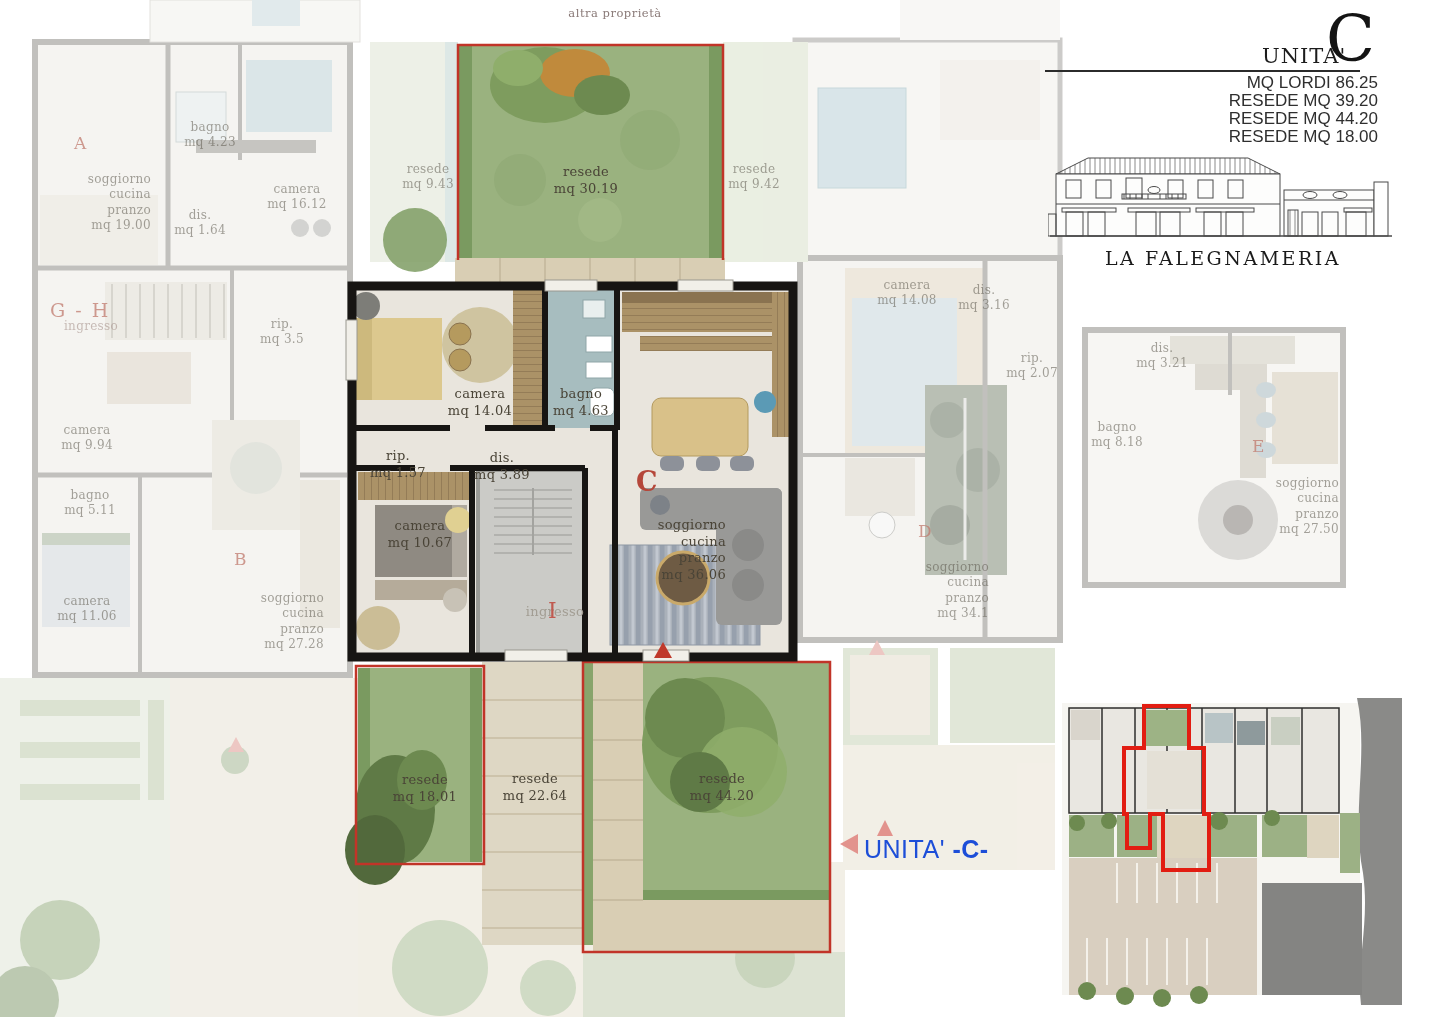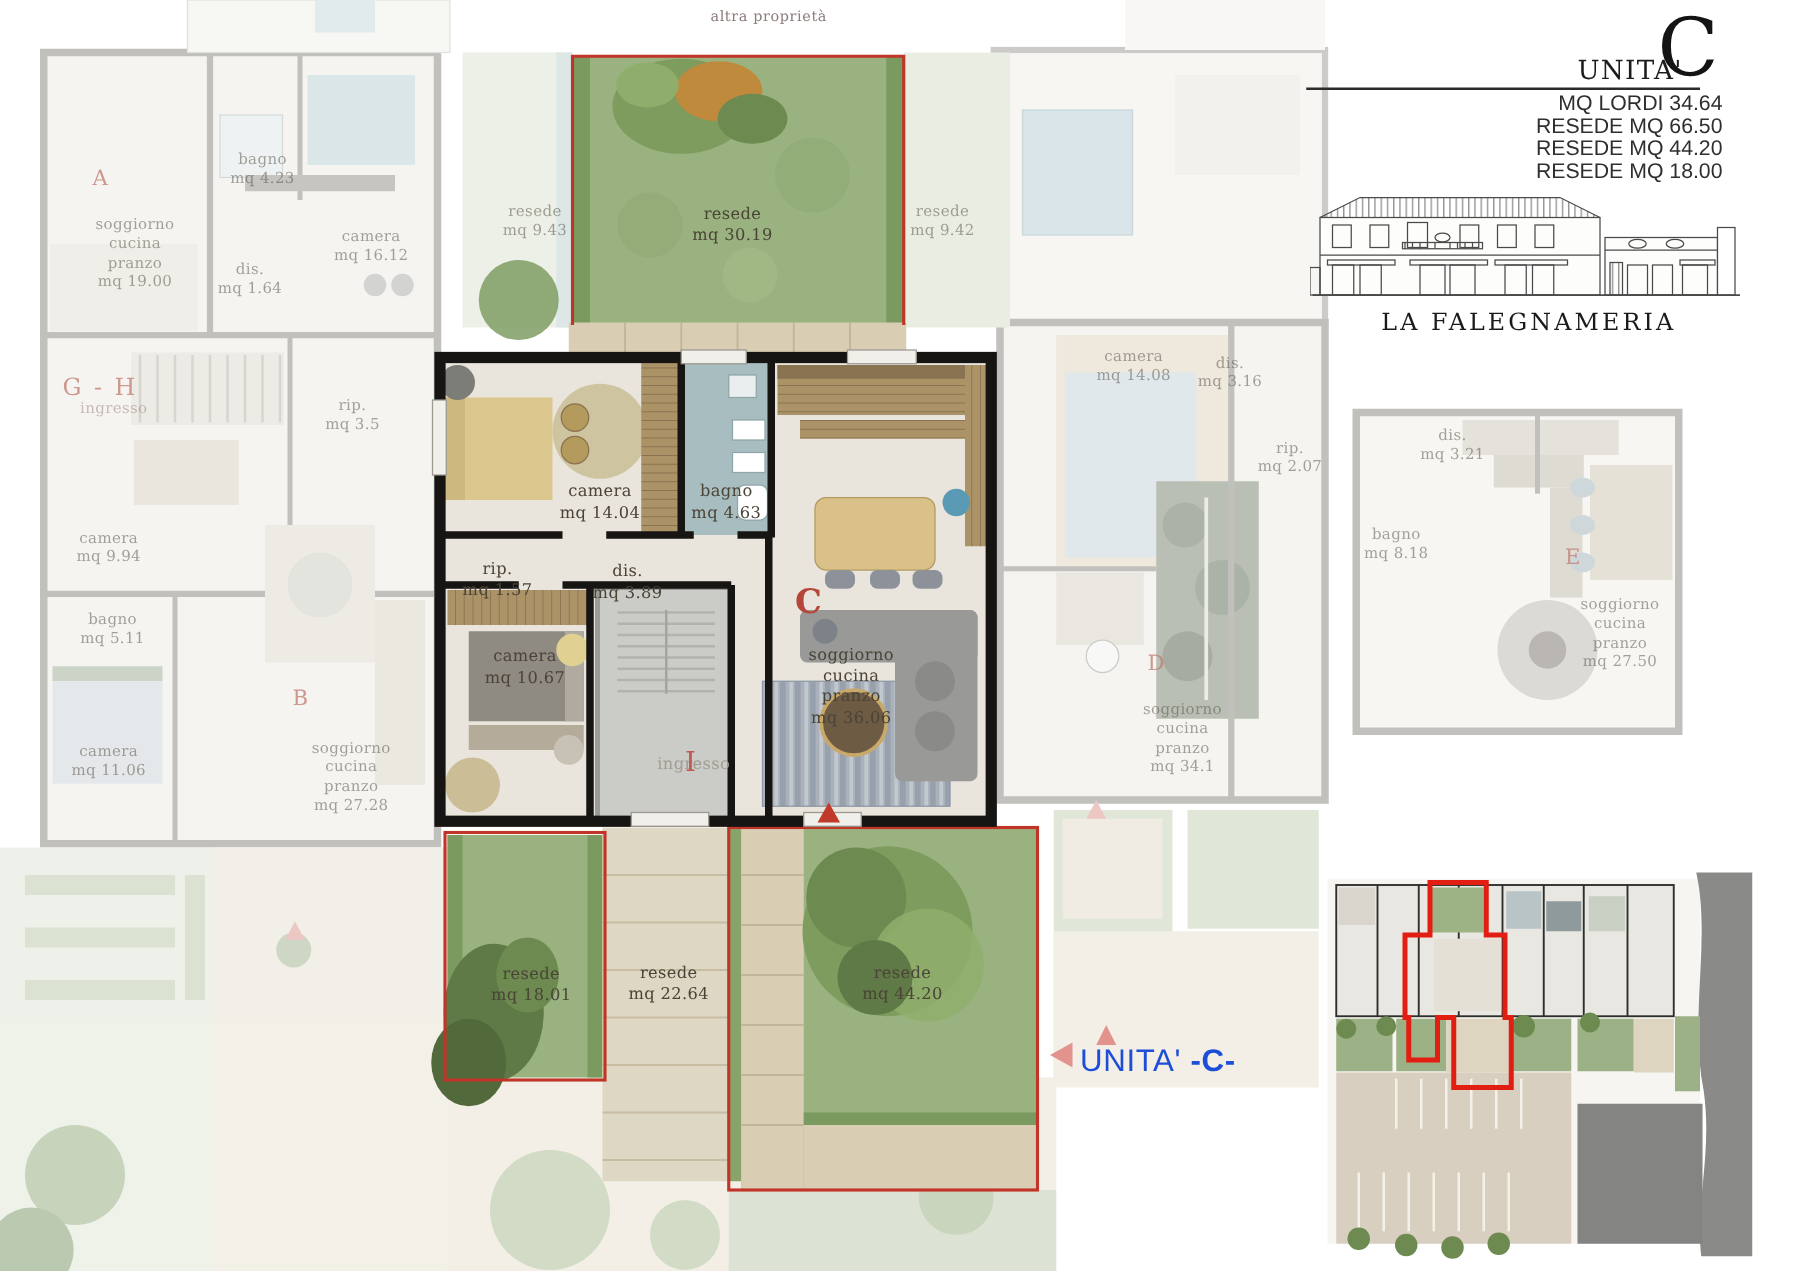--- a/index.html
+++ b/index.html
@@ -1,21 +1,21 @@
 <!DOCTYPE html>
 <html><head>
 <meta charset="utf-8">
 <style>
   html,body{margin:0;padding:0;background:#ffffff;}
   #canvas{position:relative;width:1416px;height:1017px;background:#ffffff;overflow:hidden;
           font-family:"DejaVu Serif",serif;}
   #scene{position:absolute;left:0;top:0;}
   .lbl{position:absolute;font-size:13px;color:#4a4437;line-height:1.28;white-space:pre-line;
        text-align:center;letter-spacing:.3px;margin-top:20px;}
-  .lbl.left{text-align:center;}
+  .lbl.left{text-align:right;}
   .ctx{opacity:.55;color:#5d594e;}
   .red-letter{position:absolute;color:#b5473a;font-weight:bold;}
   .red-letter.ctx{color:#c07a6e;opacity:.75;font-weight:normal;}
   .ing{color:#a29d93;}
   #top-note{position:absolute;font-size:11.5px;color:#8a7a78;letter-spacing:.5px;}
   
   #hdr-unit-label{position:absolute;left:1262px;top:44px;font-size:21px;letter-spacing:1px;color:#1c1c1c;}
   #hdr-unit-letter{position:absolute;left:1326px;top:2px;font-size:64px;color:#141414;}
   #hdr-rule{position:absolute;left:1045px;top:70px;width:315px;height:2px;background:#2b2b2b;}
   #hdr-stats{position:absolute;left:1150px;top:74px;width:228px;text-align:right;
@@ -336,22 +336,22 @@
     </g>
     <path d="M87,13 H132 V55 H147 V121 H152 V177 H106 V121 H93 V155 H70 V121 H67 V55 H87 Z" fill="none" stroke="#e21d12" stroke-width="4"></path>
   </svg>
 
   <div id="top-note" style="left:545px;top:6px;width:140px;text-align:center">altra proprietà</div>
 
   <div id="hdr-unit-label">UNITA'</div>
   <div id="hdr-unit-letter">C</div>
   <div id="hdr-rule"></div>
   <div id="hdr-stats">
-    <div>MQ LORDI 34.64</div>
-    <div>RESEDE MQ 66.50</div>
+    <div>MQ LORDI 86.25</div>
+    <div>RESEDE MQ 39.20</div>
     <div>RESEDE MQ 44.20</div>
     <div>RESEDE MQ 18.00</div>
   </div>
   <div id="elev-caption">LA FALEGNAMERIA</div>
 
   <div class="lbl" style="left:425px;top:366px;width:110px">camera
 mq 14.04</div>
   <div class="lbl" style="left:546px;top:366px;width:70px">bagno
 mq 4.63</div>
   <div class="lbl" style="left:368px;top:428px;width:60px">rip.

